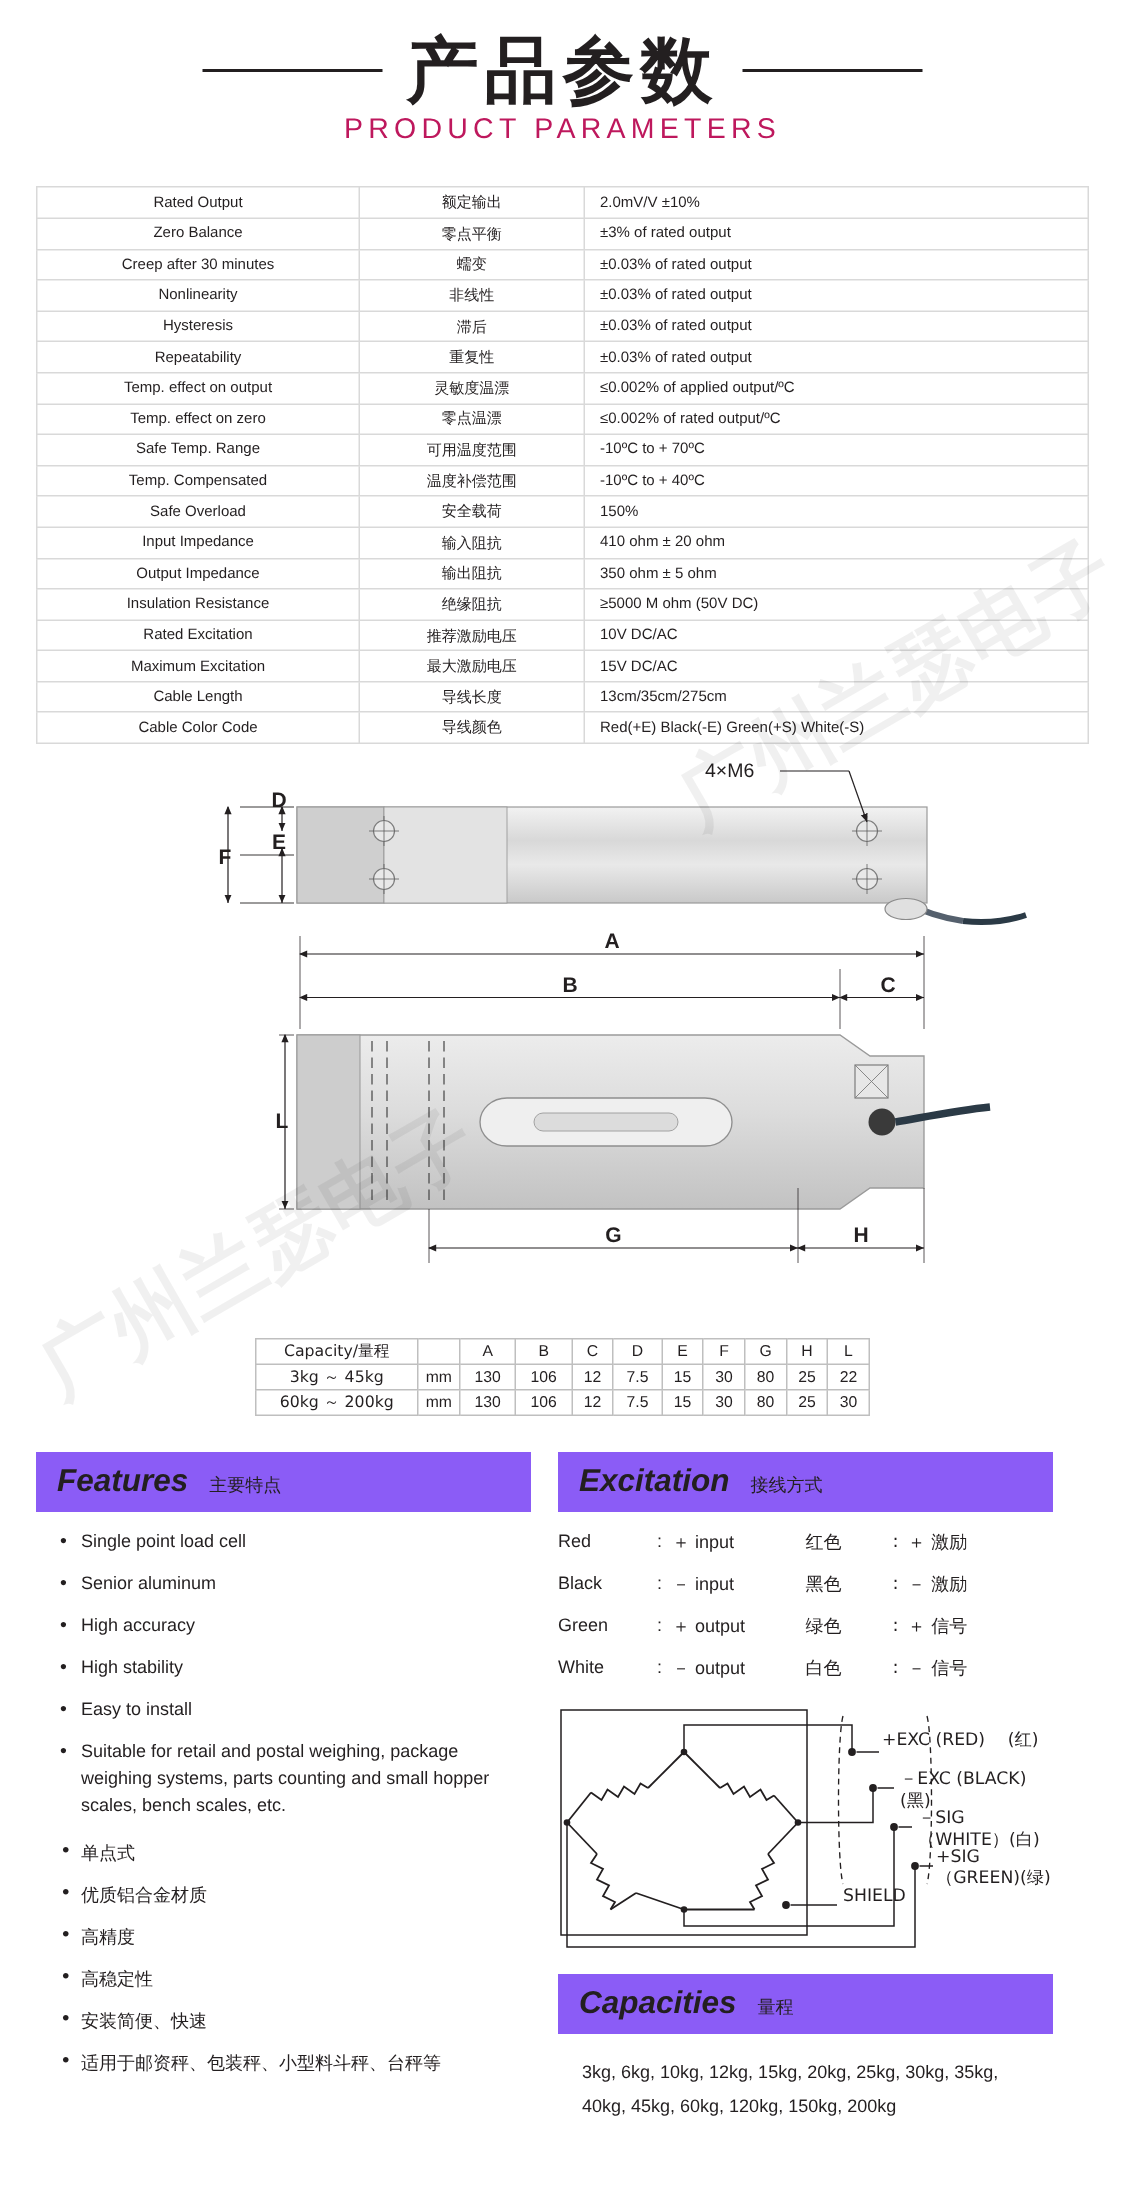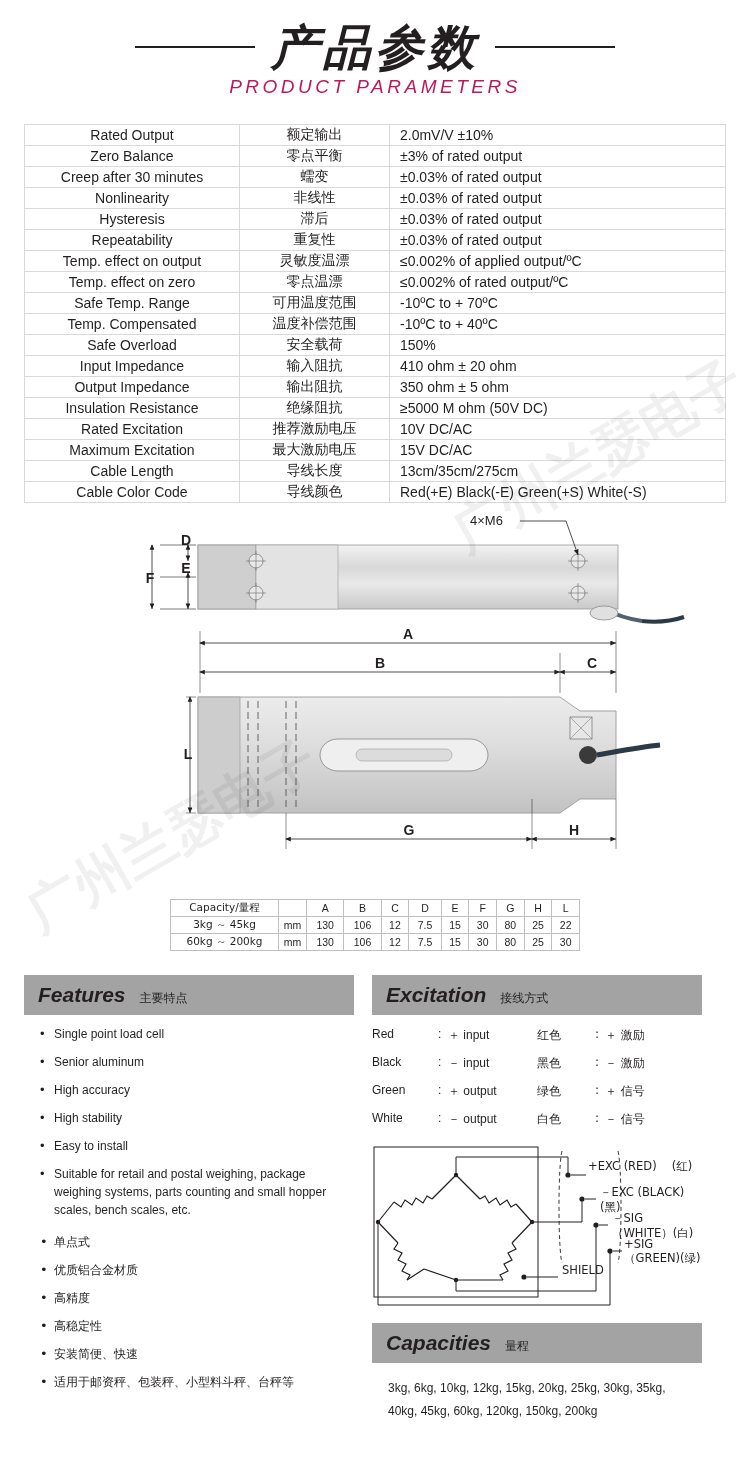--- a/index.html
+++ b/index.html
@@ -11,41 +11,41 @@
     color: #231f20;
   }
   .page {
     position: relative;
     width: 750px;
     min-height: 1460px;
     overflow: hidden;
   }
 
   
-  .header { padding-top: 22px; text-align: center; font-style: italic; }
+  .header { padding-top: 22px; text-align: center; }
   .header-title-row {
     display: flex; align-items: center; justify-content: center; gap: 16px;
   }
   .rule { height: 2px; background: #231f20; width: 120px; }
   .title-cn {
     font-size: 48px; font-weight: bold; letter-spacing: 4px;
     font-family: "DejaVu Sans", sans-serif;
     line-height: 1.05;
   }
   .title-en {
     margin-top: 4px;
     font-size: 19px; letter-spacing: 3.5px; color: #be185d;
     font-family: "Liberation Sans", sans-serif;
   }
 
   
   .spec-wrap { margin: 26px 24px 0 24px; }
   table.spec {
     width: 100%; border-collapse: collapse;
-    font-size: 14px;
+    font-size: 10px;
   }
   table.spec td {
     border: 1px solid #d9d9d9;
     height: 20.6px;
     padding: 1px 8px;
     white-space: nowrap;
   }
   table.spec td.c1 { width: 215px; text-align: center; }
   table.spec td.c2 { width: 150px; text-align: center; font-family: "DejaVu Sans", sans-serif; }
   table.spec td.c3 { text-align: left; padding-left: 10px; }
@@ -71,21 +71,21 @@
   }
   table.dim th.cap, table.dim td.cap { width: 108px; }
   table.dim td.unit { width: 28px; }
 
   
   .bottom { display: flex; gap: 18px; margin: 24px 24px 0 24px; }
   .col-left { width: 330px; }
   .col-right { width: 330px; }
 
   .panel-head {
-    background: #a3a3a3;
+    background: #8b5cf6;
     display: flex; align-items: baseline; gap: 14px;
     padding: 8px 14px;
   }
   .panel-head .h-en {
     font-size: 21px; font-weight: bold; font-style: italic;
     font-family: "Liberation Sans", sans-serif;
   }
   .panel-head .h-cn { font-size: 12px; font-family: "DejaVu Sans", sans-serif; }
 
   ul.features {

